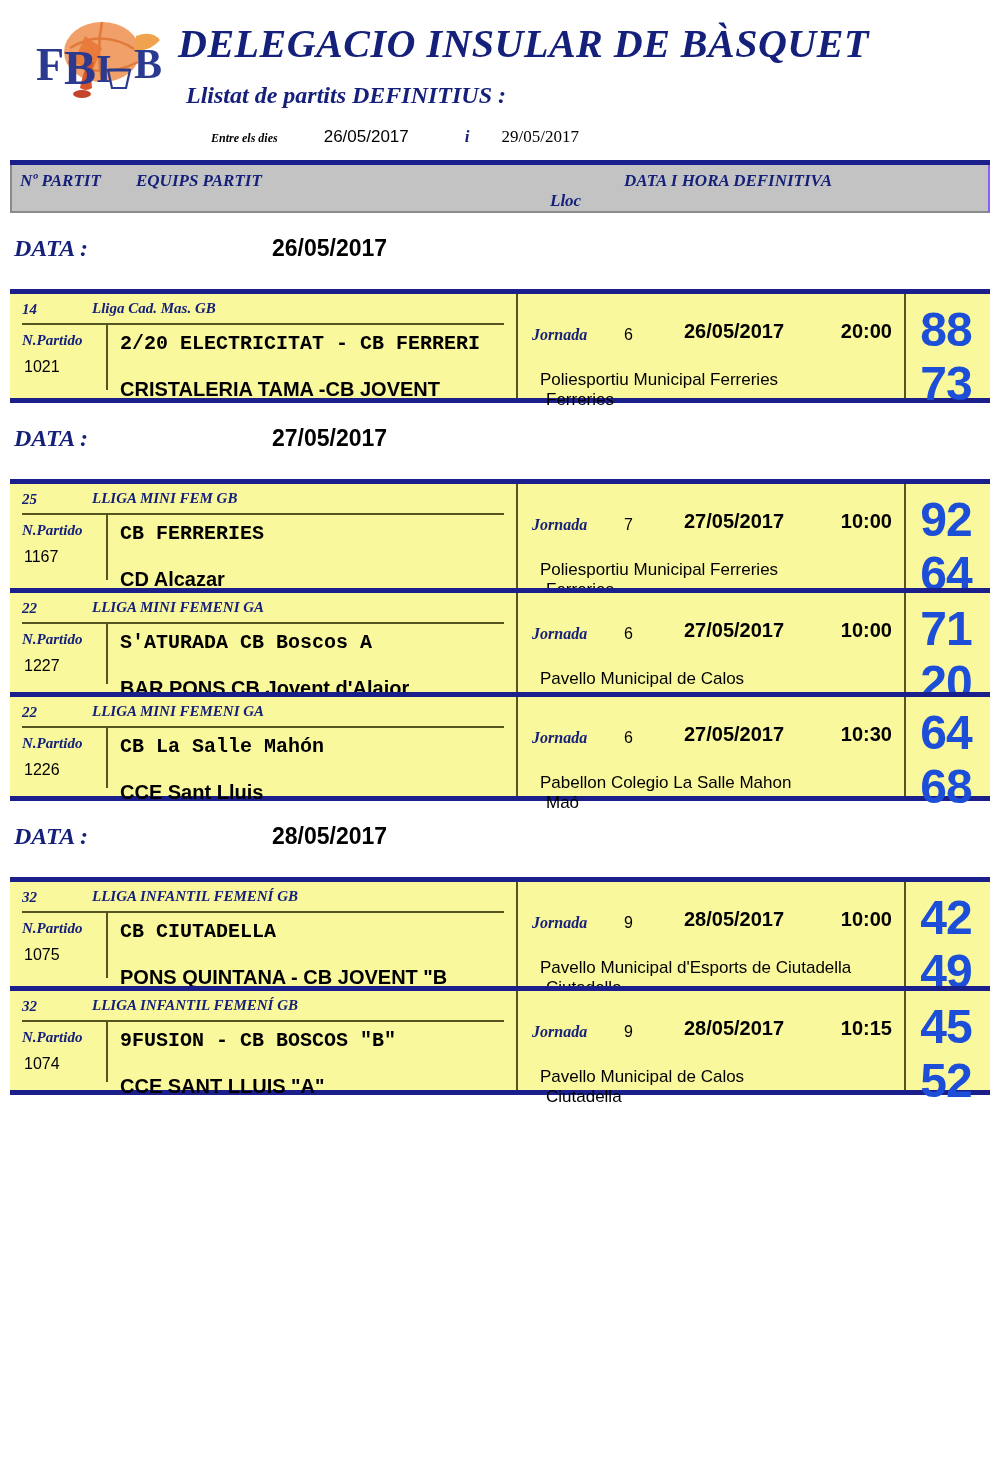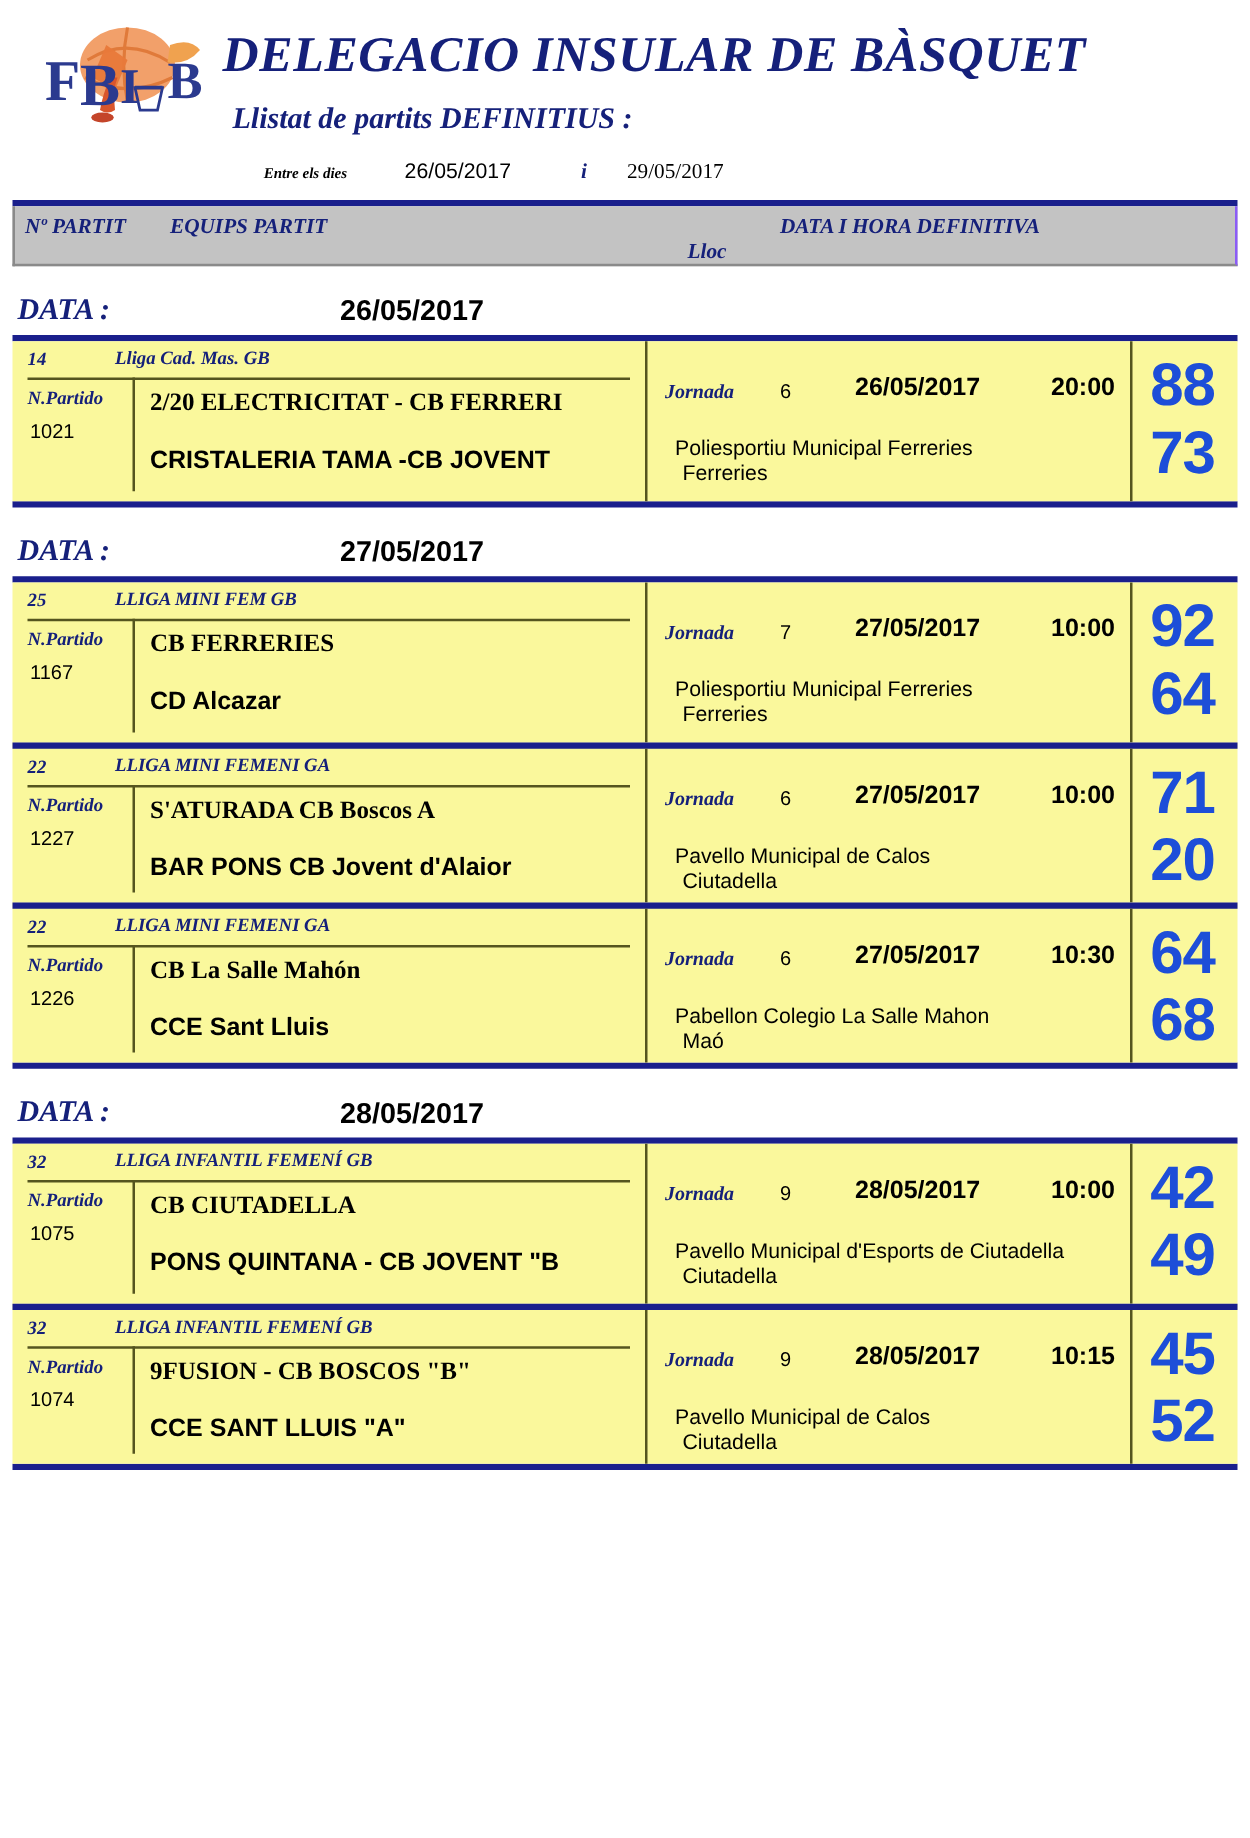--- a/index.html
+++ b/index.html
@@ -119,21 +119,21 @@
   }
   .ch-num   { left: 8px;   top: 6px; }
   .ch-teams { left: 124px; top: 6px; }
   .ch-date  { left: 612px; top: 6px; }
   .ch-lloc  { left: 538px; top: 26px; }
 
   
   .date-group { margin-top: 0; }
   .date-row {
     position: relative;
-    height: 55px;
+    height: 76px;
   }
   .date-label {
     position: absolute;
     left: 14px;
     top: 22px;
     font-family: "Liberation Serif", serif;
     font-weight: bold;
     font-style: italic;
     font-size: 24px;
     color: #15207a;
@@ -151,21 +151,21 @@
   
   .match-table {
     margin: 0 10px;
     border-top: 5px solid #1a1f8c;
     border-bottom: 5px solid #1a1f8c;
   }
   .match-row {
     position: relative;
     display: flex;
     background: #faf89c;
-    height: 128px;
+    height: 104px;
     box-sizing: border-box;
   }
   .match-row + .match-row {
     border-top: 5px solid #1a1f8c;
   }
 
   
   .left-block {
     position: relative;
     width: 508px;
@@ -225,21 +225,21 @@
     left: 14px;
     top: 64px;
     font-family: "Liberation Sans", sans-serif;
     font-size: 16px;
     color: #000;
   }
   .mr-team-home {
     position: absolute;
     left: 110px;
     top: 38px;
-    font-family: Liberation Serif, serif;
+    font-family: Liberation Mono, monospace;
     font-weight: bold;
     font-size: 20px;
     color: #000;
     white-space: nowrap;
   }
   .mr-team-away {
     position: absolute;
     left: 110px;
     top: 84px;
     font-family: "Liberation Sans", sans-serif;

